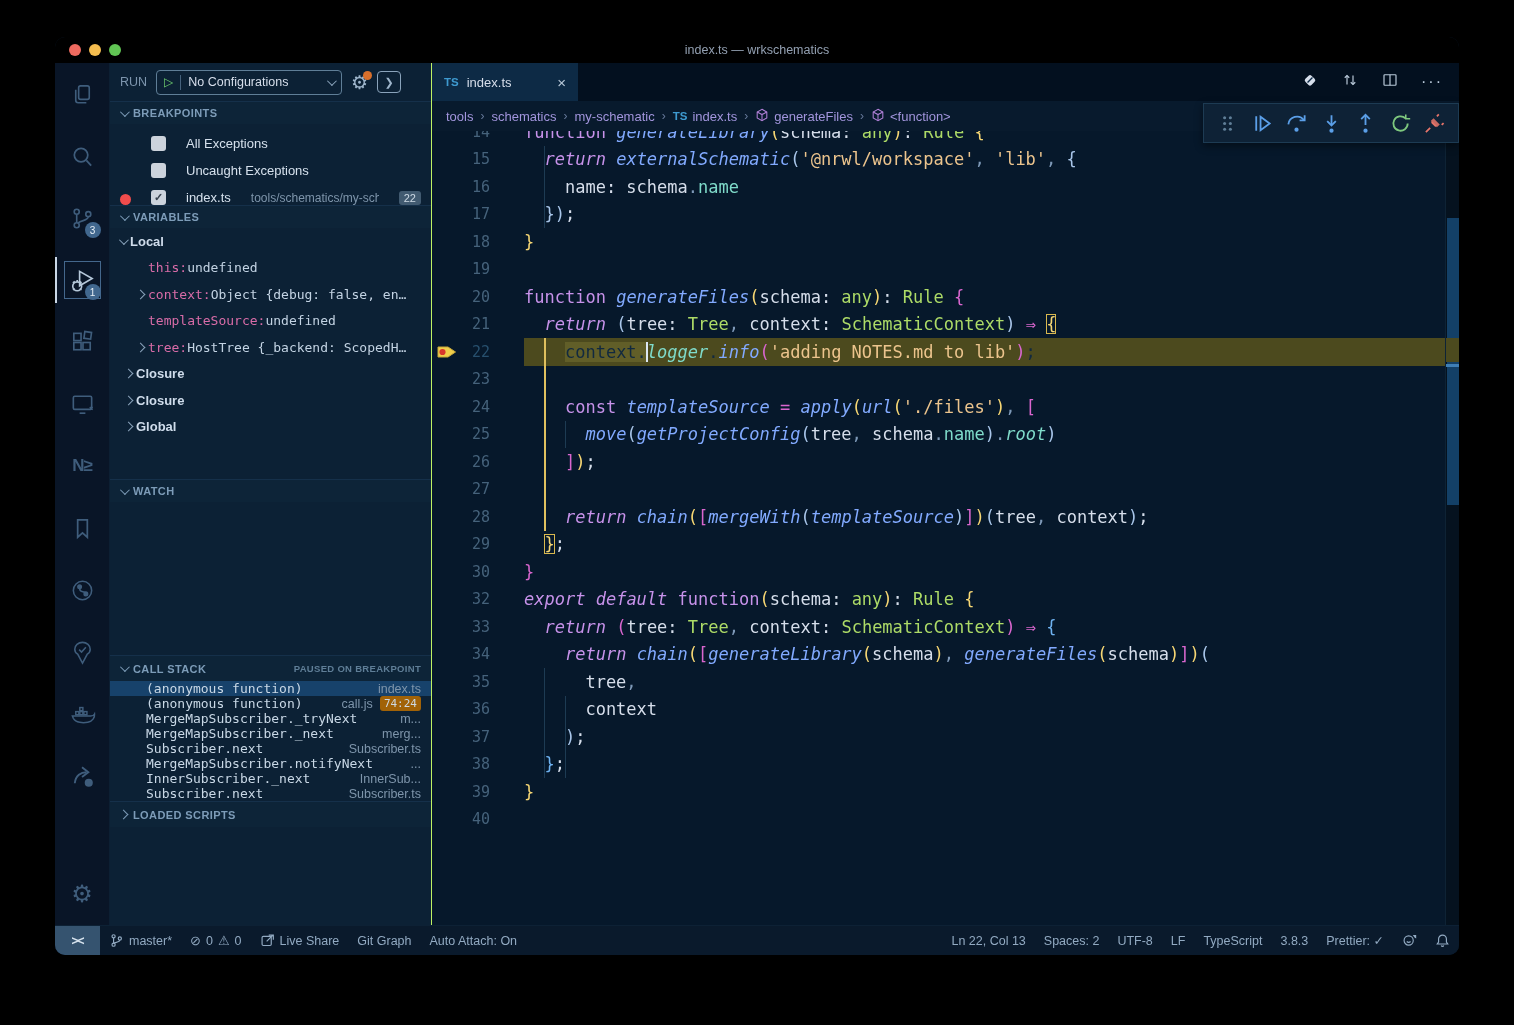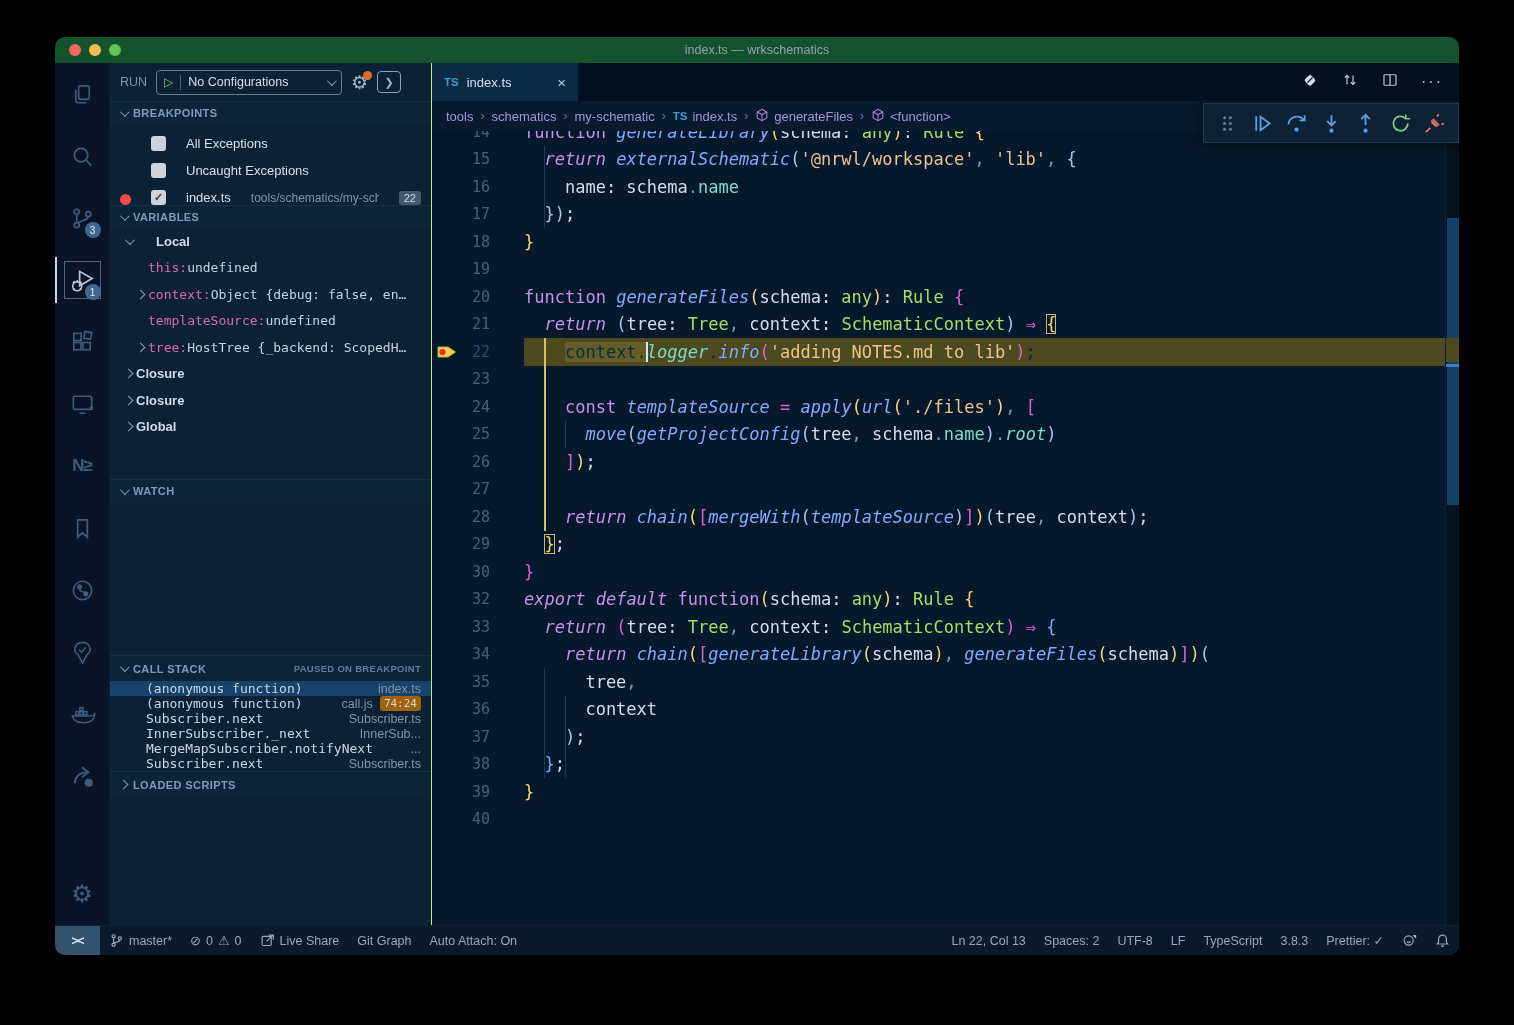--- a/index.html
+++ b/index.html
@@ -1,19 +1,19 @@
 <!DOCTYPE html>
 <html><head>
 <meta charset="utf-8">
 <style>
   *{box-sizing:border-box;margin:0;padding:0}
   body{width:1514px;height:1025px;background:#000;font-family:"Liberation Sans",sans-serif;position:relative;overflow:hidden}
   .window{position:absolute;left:55px;top:37px;width:1404px;height:918px;background:#0a1a2c;border-radius:10px;overflow:hidden;display:flex;flex-direction:column;box-shadow:0 25px 70px rgba(0,0,0,.8)}
   
-  .titlebar{height:26px;background:#14532d;display:flex;align-items:center;position:relative;flex:none}
+  .titlebar{height:26px;background:#000000;display:flex;align-items:center;position:relative;flex:none}
   .lights{position:absolute;left:14px;top:7px;display:flex;gap:8px}
   .light{width:12px;height:12px;border-radius:50%}
   .title{margin:0 auto;font-size:12.5px;color:#93a0b2}
   .main{flex:1;display:flex;min-height:0}
   
   .activitybar{width:55px;background:#091527;flex:none;display:flex;flex-direction:column;align-items:center;border-right:1px solid #0c1f33}
   .ab-item{width:55px;height:62px;display:flex;align-items:center;justify-content:center;position:relative;color:#3f5d7c}
   .ab-item svg{width:27px;height:27px}
   .ab-item.active{color:#b6c8da}
   .ab-item.active::before{content:"";position:absolute;left:0;top:8px;bottom:8px;width:2px;background:#c9d7e6}
@@ -243,21 +243,21 @@
             <span class="bp-path">tools/schematics/my-sch...</span>
             <span class="badge">22</span>
           </div>
         </div>
 
       <div class="sec-header">
         <span class="chev down"></span>
         <span>VARIABLES</span>
       </div>
       <div id="var-rows">
-          <div class="var-row" style="padding-left: 10px; gap: 20px;">
+          <div class="var-row" style="padding-left: 4px;">
             <span class="chevbox">
               <span class="chev down"></span>
             </span>
             <span class="scope-label">Local</span>
           </div>
           <div class="var-row" style="padding-left: 22px;">
             <span class="chevbox"></span>
             <span class="var-name">this: </span>
             <span class="var-value">undefined</span>
           </div>
@@ -316,30 +316,38 @@
           <div class="stack-row selected">
             <span class="stack-fn">(anonymous function)</span>
             <span class="stack-file">index.ts</span>
           </div>
           <div class="stack-row">
             <span class="stack-fn">(anonymous function)</span>
             <span class="stack-file">call.js</span>
             <span class="stack-badge">74:24</span>
           </div>
           <div class="stack-row">
+            <span class="stack-fn">MergeMapSubscriber._tryNext</span>
+            <span class="stack-file">m...</span>
+          </div>
+          <div class="stack-row">
+            <span class="stack-fn">MergeMapSubscriber._next</span>
+            <span class="stack-file">merg...</span>
+          </div>
+          <div class="stack-row">
             <span class="stack-fn">Subscriber.next</span>
             <span class="stack-file">Subscriber.ts</span>
+          </div>
+          <div class="stack-row">
+            <span class="stack-fn">MergeMapSubscriber.notifyNext</span>
+            <span class="stack-file">...</span>
           </div>
           <div class="stack-row">
             <span class="stack-fn">InnerSubscriber._next</span>
             <span class="stack-file">InnerSub...</span>
-          </div>
-          <div class="stack-row">
-            <span class="stack-fn">MergeMapSubscriber.notifyNext</span>
-            <span class="stack-file">...</span>
           </div>
           <div class="stack-row">
             <span class="stack-fn">Subscriber.next</span>
             <span class="stack-file">Subscriber.ts</span>
           </div>
         </div>
 
       <div class="sec-header" style="height:26px">
         <span class="chev right"></span>
         <span>LOADED SCRIPTS</span>

